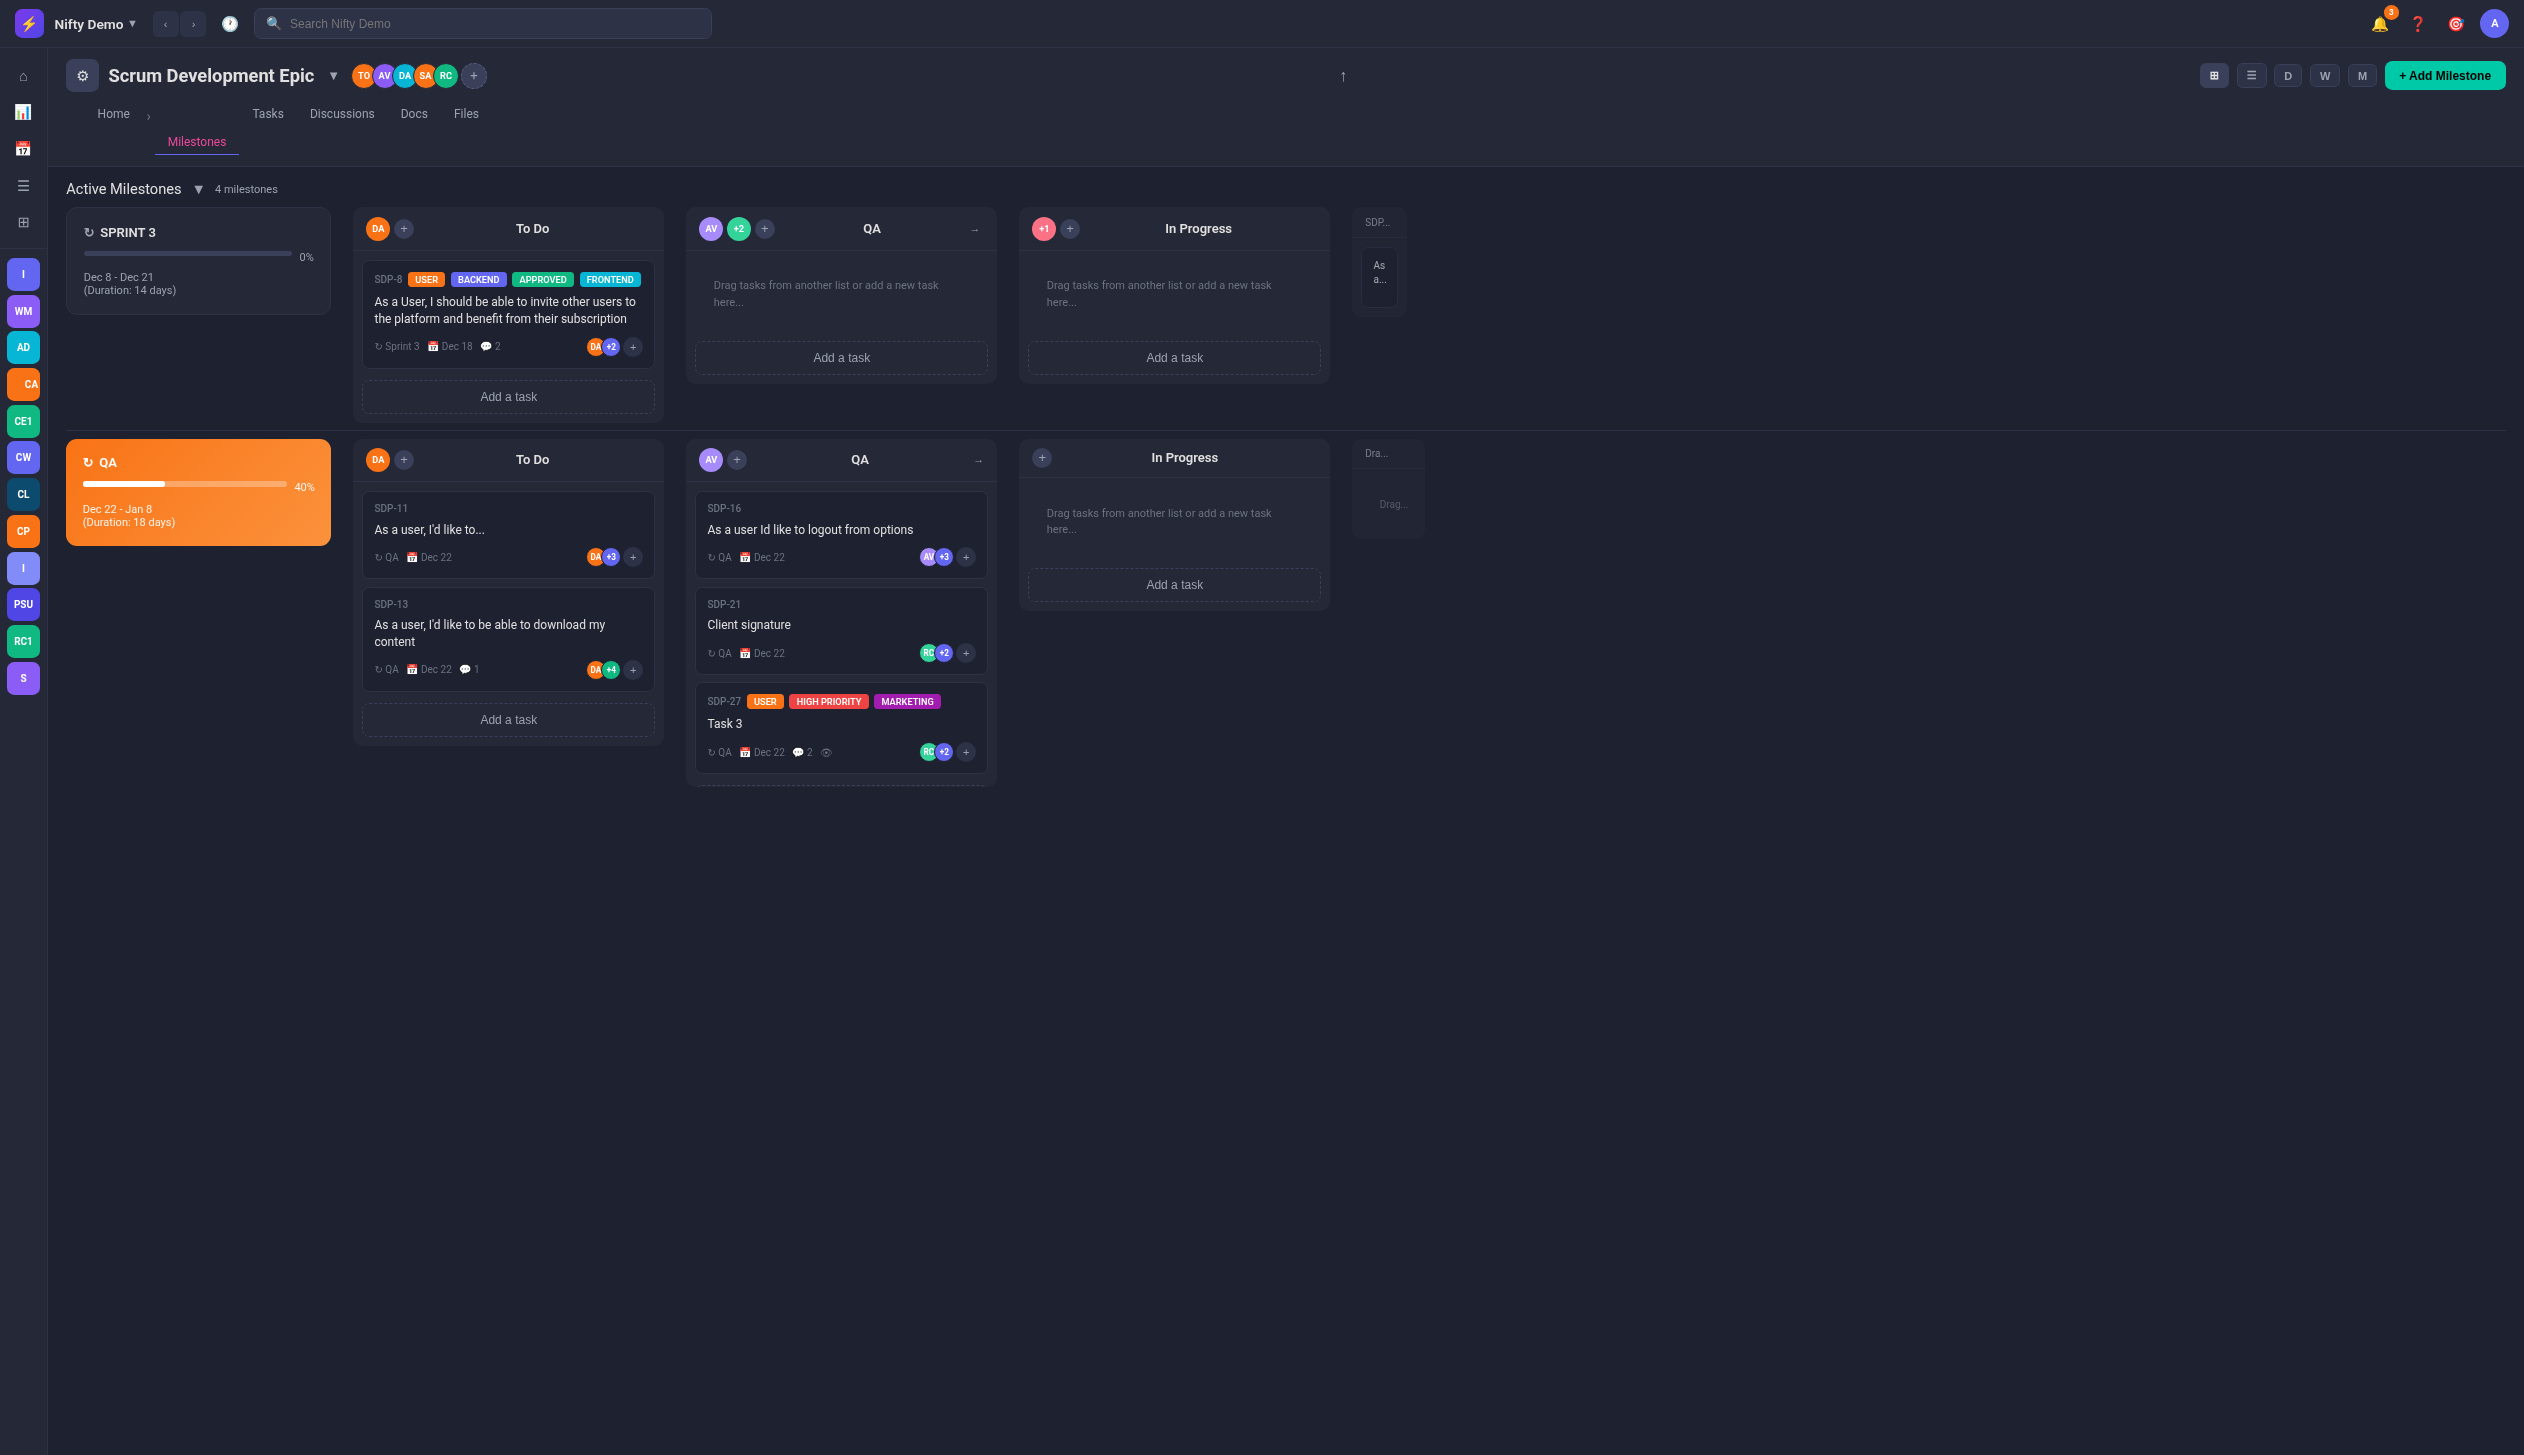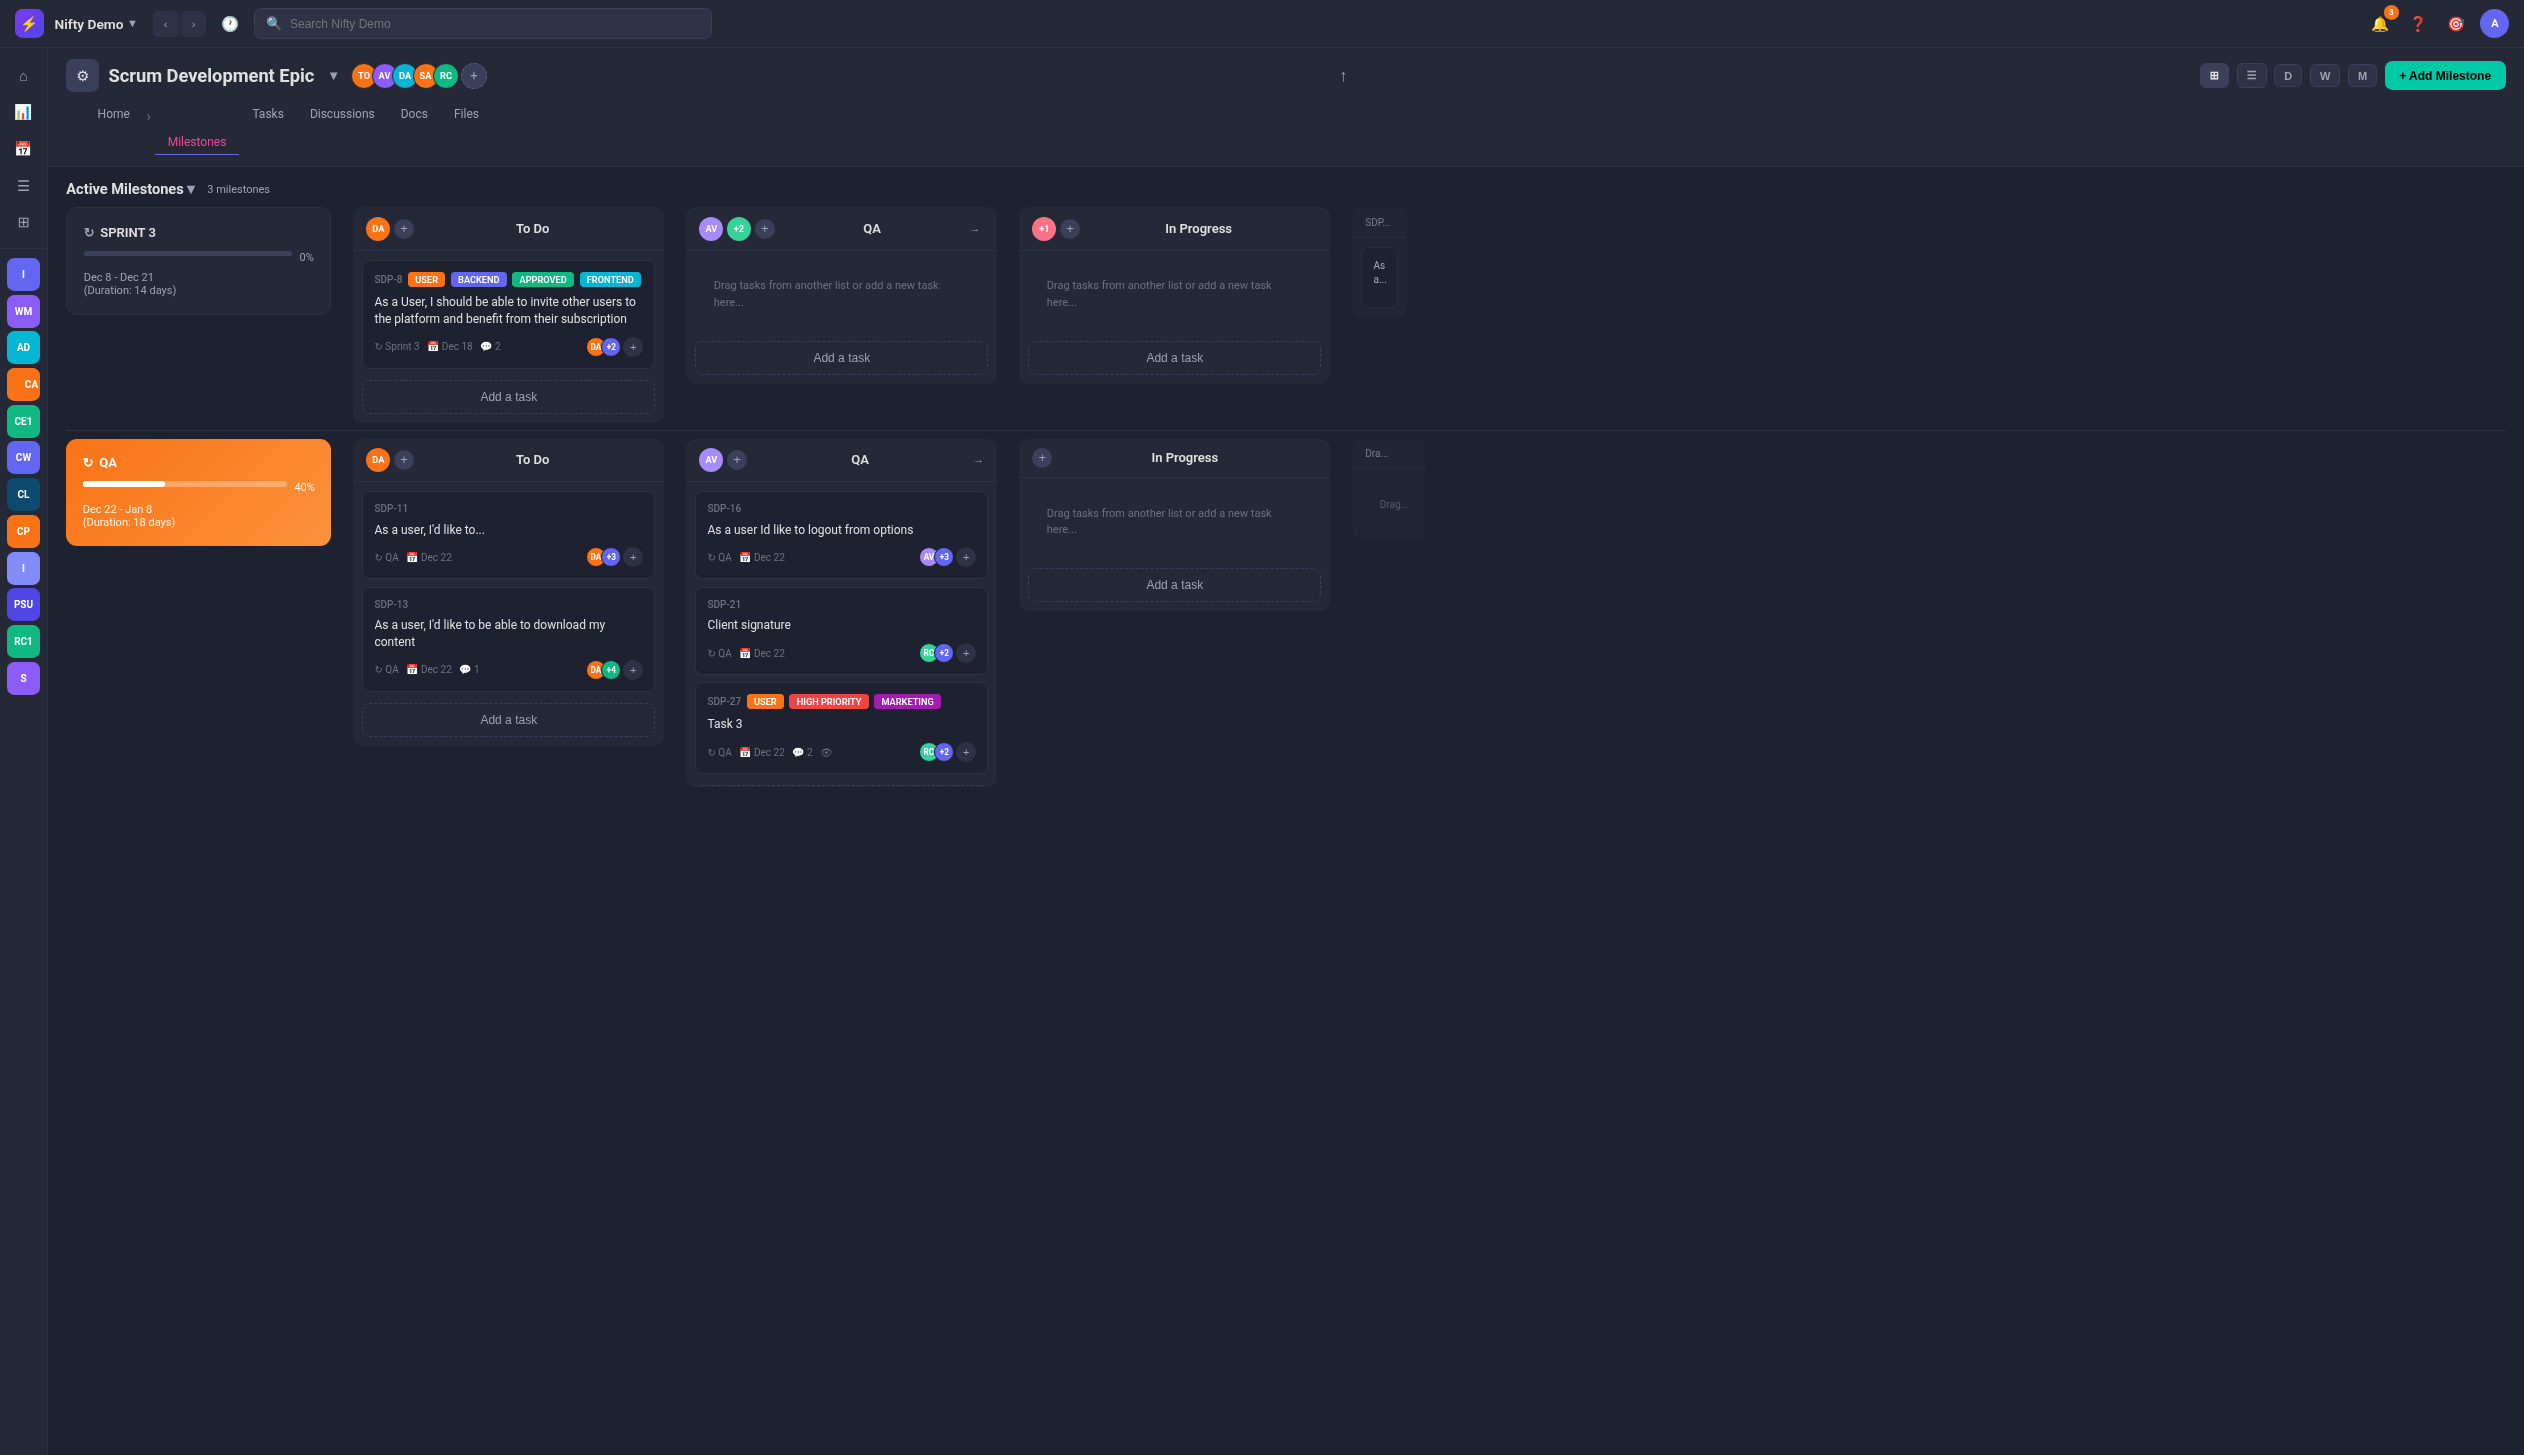--- a/index.html
+++ b/index.html
@@ -46,21 +46,21 @@
     .nav-item { padding: 5.5px 13px; font-size: 12px; color: #9ca3af; cursor: pointer; border-bottom: 1.8px solid transparent; }
     .nav-item.active { color: #ec4899; border-bottom: 1.8px solid #6366f1; font-weight: 400; margin-top: 28px; }
     .view-controls { display: flex; align-items: center; gap: 7.3px; margin-left: auto; }
     .view-btn { padding: 4.6px 9.2px; background: #2e3247; border: 0.9px solid #3a3f5a; border-radius: 5.5px; color: #9ca3af; cursor: pointer; font-size: 11px; font-weight: 600; }
     .view-btn.active { background: #3a3f5a; color: #e0e0e0; }
     .add-milestone-btn { background: #00c9a7; color: #000000; border: none; border-radius: 7.3px; padding: 7.3px 14.6px; font-size: 12px; font-weight: 600; cursor: pointer; display: flex; align-items: center; gap: 5.5px; }
 
     
     .board-area { flex: 1; overflow: hidden; display: flex; flex-direction: column; }
     .milestones-header { padding: 13px 18.3px 9.2px; display: flex; align-items: center; gap: 7.3px; flex-shrink: 0; }
-    .milestones-title { font-size: 14.6px; font-weight: 700; color: #e0e0e0; display: flex; align-items: center; gap: 0; }
+    .milestones-title { font-size: 14.6px; font-weight: 400; color: #e0e0e0; display: flex; align-items: center; gap: 10px; }
     .milestones-count { font-size: 11px; color: #9ca3af; margin-left: 1.8px; }
     
     
     .milestone-panel { width: 265px; flex-shrink: 0; margin-right: 11px; }
     .milestone-card { border-radius: 11px; padding: 16.5px; margin-bottom: 11px; position: relative; }
     .milestone-card.sprint3 { background: #252836; border: 0.9px solid #2e3247; }
     .milestone-card.qa { background: linear-gradient(135deg, #f97316, #fb923c); }
     .milestone-card-title { font-size: 13px; font-weight: 600; color: #e0e0e0; margin-bottom: 11px; display: flex; align-items: center; gap: 5.5px; }
     .milestone-card.qa .milestone-card-title { color: white; }
     .milestone-progress-bar { height: 5.5px; background: #3a3f5a; border-radius: 2.7px; margin-bottom: 7.3px; }
@@ -201,21 +201,21 @@
         </div>
       </div>
     </div>
 
     <div class="board-area">
       <div class="milestones-header">
         <div class="milestones-title">
           <span>Active Milestones</span>
           <span style="color:#9ca3af;">▼</span>
         </div>
-        <span class="milestones-count">3 milestones</span>
+        <span class="milestones-count">4 milestones</span>
       </div>
 
       <div style="display:flex;flex:none;overflow-x:auto;padding:0 18.3px 7.3px;gap:11px;align-items:flex-start;">
 
         <div class="milestone-panel">
           <div class="milestone-card sprint3">
             <div class="milestone-card-title">
               <span style="color:#9ca3af;">↻</span>
               <span>SPRINT 3</span>
             </div>

